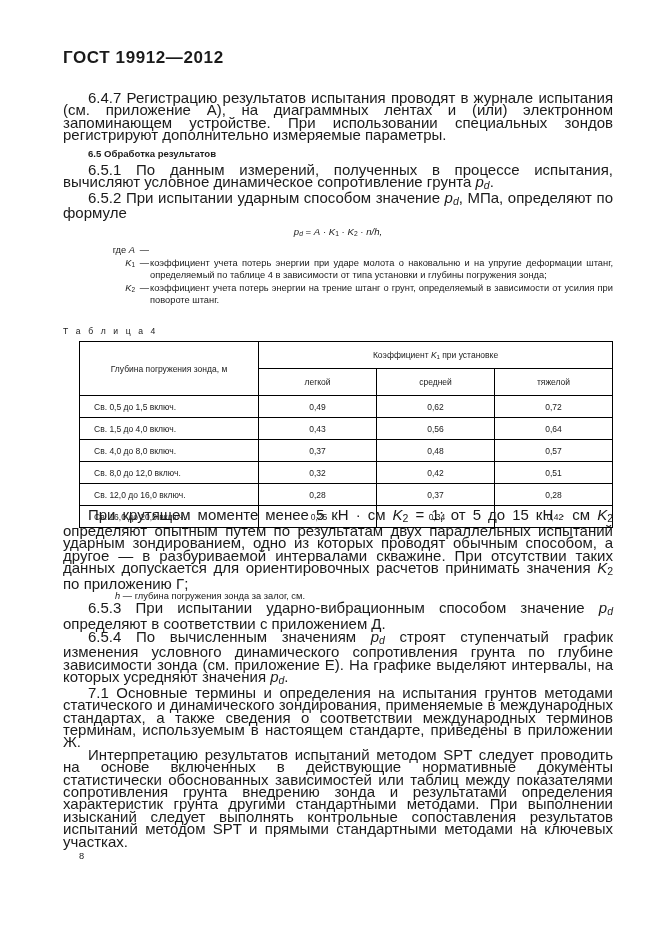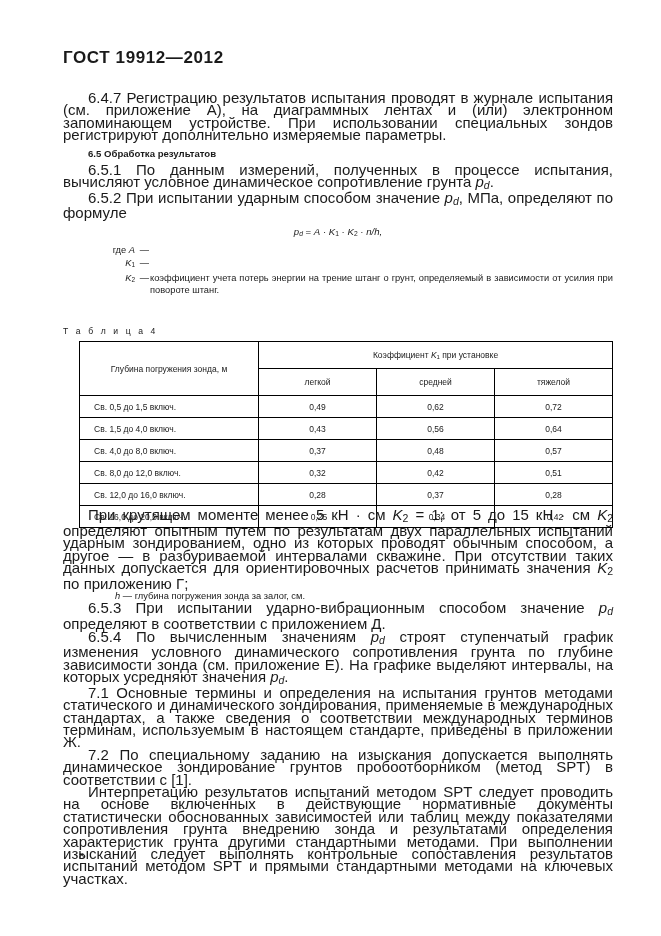--- a/index.html
+++ b/index.html
@@ -173,20 +173,21 @@
     <div class="deflist">
 
       <div class="defrow">
         <div class="defkey"><span>где </span><span class="it">A</span></div>
         <div class="defdash">—</div>
       </div>
 
       <div class="defrow">
         <div class="defkey"><span class="it">K</span><sub>1</sub></div>
         <div class="defdash">—</div>
+        <div class="defval">коэффициент учета потерь энергии при ударе молота о наковальню и на упругие деформации штанг, определяемый по таблице 4 в зависимости от типа установки и глубины погружения зонда;</div>
       </div>
 
       <div class="defrow">
         <div class="defkey"><span class="it">K</span><sub>2</sub></div>
         <div class="defdash">—</div>
         <div class="defval">коэффициент учета потерь энергии на трение штанг о грунт, определяемый в зависимости от усилия при повороте штанг.</div>
       </div>
 
     </div>
   </div>
@@ -251,20 +252,19 @@
 
 
     <div class="simpledef"><span class="it">h</span><span> — глубина погружения зонда за залог, см.</span></div>
 
     <p class="para"><span>6.5.3  При испытании ударно-вибрационным способом значение </span><span class="it">p</span><sub class="it">d</sub><span> определяют в соответствии с приложением Д.</span></p>
 
     <p class="para"><span>6.5.4  По вычисленным значениям </span><span class="it">p</span><sub class="it">d</sub><span> строят ступенчатый график изменения условного динамического сопротивления грунта по глубине зависимости зонда (см. приложение Е). На графике выделяют интервалы, на которых усредняют значения </span><span class="it">p</span><sub class="it">d</sub><span>.</span></p>
 
 
     <p class="para">7.1  Основные термины и определения на испытания грунтов методами статического и динамического зондирования, применяемые в международных стандартах, а также сведения о соответствии международных терминов терминам, используемым в настоящем стандарте, приведены в приложении Ж.</p>
-    <p class="para">7.2  По специальному заданию на изыскания допускается выполнять динамическое зондирование грунтов пробоотборником (метод SPT) в соответствии с [1].</p>
     <p class="para">Интерпретацию результатов испытаний методом SPT следует проводить на основе включенных в действующие нормативные документы статистически обоснованных зависимостей или таблиц между показателями сопротивления грунта внедрению зонда и результатами определения характеристик грунта другими стандартными методами. При выполнении изысканий следует выполнять контрольные сопоставления результатов испытаний методом SPT и прямыми стандартными методами на ключевых участках.</p>
 
   </div>
 
   <div class="pageno">8</div>
 
 </div>
 
 </body></html>

